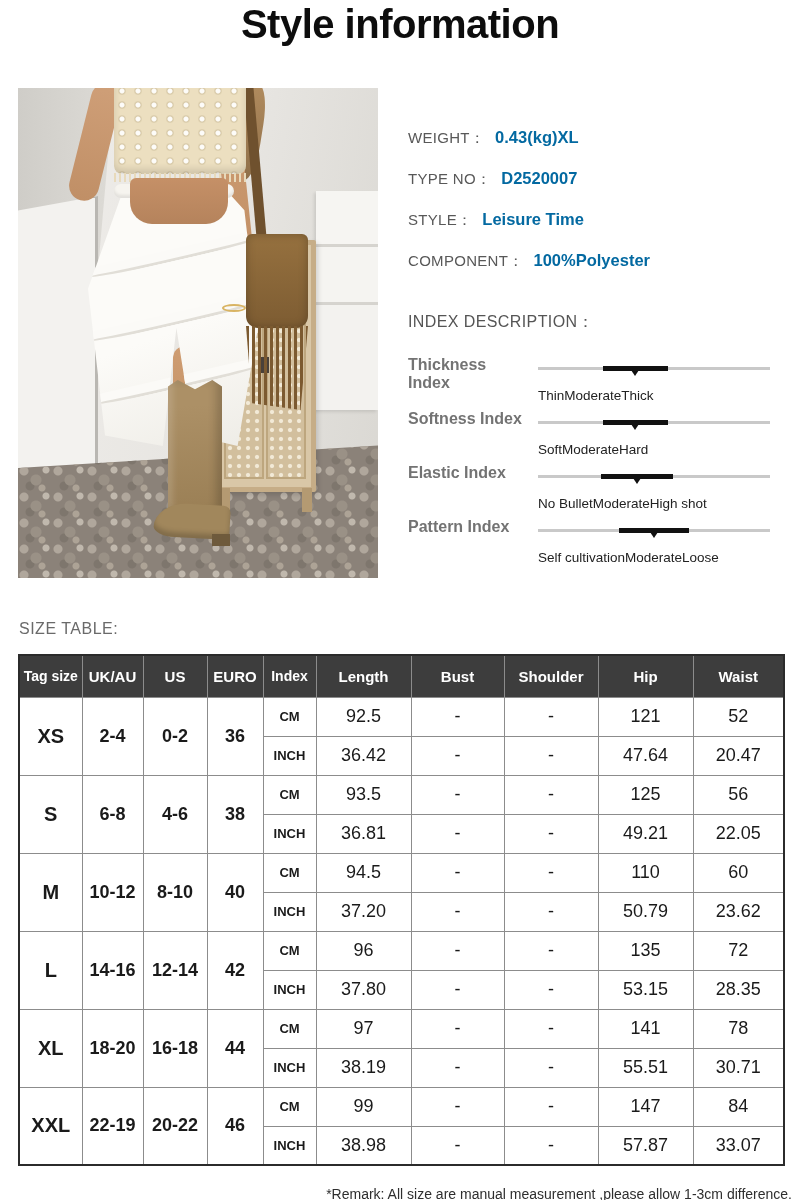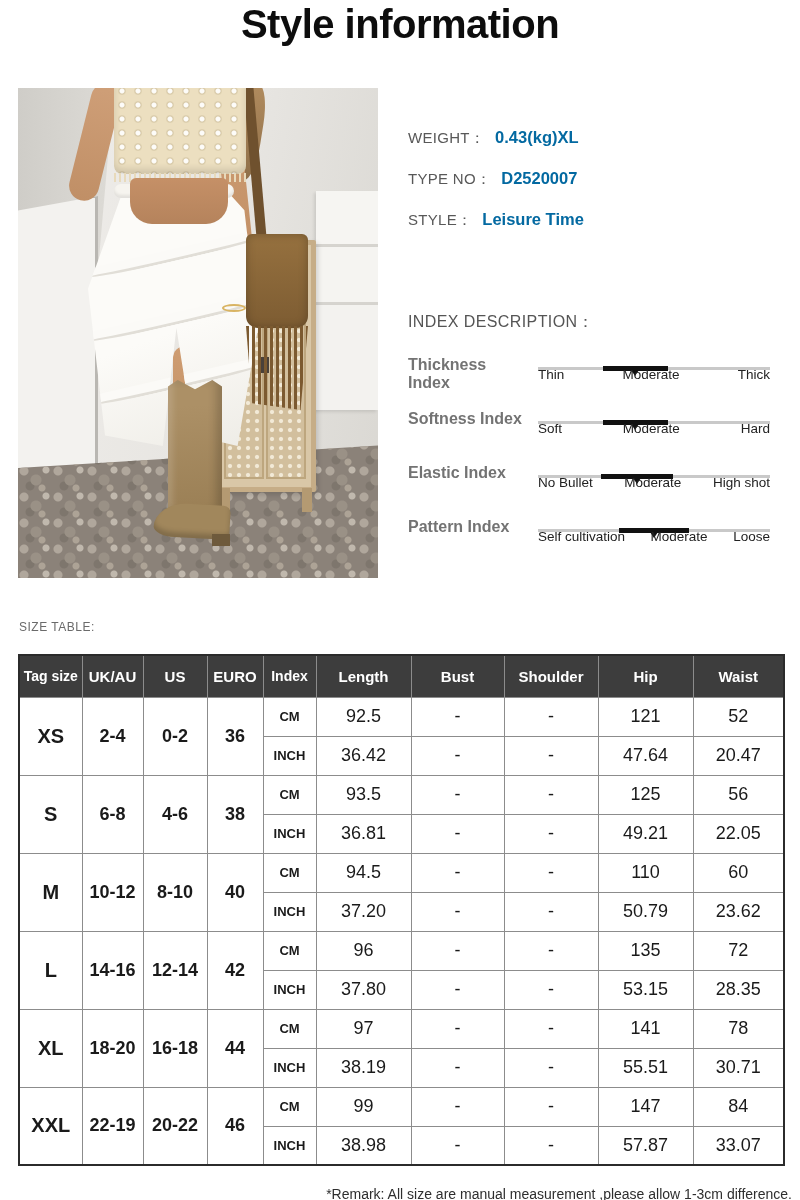--- a/index.html
+++ b/index.html
@@ -92,25 +92,25 @@
   .idx-heading { position:absolute; left:408px; top:312px; font-size:16px; color:#555; letter-spacing:0.4px; }
   .idx-rows { position:absolute; left:408px; top:352px; width:362px; }
   .idx-row { position:relative; height:54px; }
   .idx-label { position:absolute; left:0; top:4px; width:124px; font-size:16px; font-weight:bold; color:#737373; }
   .idx-slider { position:absolute; left:130px; top:0; width:232px; height:54px; }
   .idx-track { position:absolute; top:15px; left:0; right:0; height:3px; background:var(--slider-track,#c9c9c9); }
   .idx-seg { position:absolute; top:13.5px; height:5px; background:var(--slider-active,#111); }
   .idx-tri { position:absolute; top:18px; width:0; height:0; margin-left:-4px;
              border-left:4px solid transparent; border-right:4px solid transparent;
              border-top:6px solid var(--slider-active,#111); }
-  .idx-scale { position:absolute; top:15px; left:0; right:0; display:flex; justify-content:space-between; }
+  .idx-scale { position:absolute; top:36px; left:0; right:0; display:flex; justify-content:flex-start; }
   .idx-scale span { font-size:13.5px; color:#222; white-space:nowrap; }
 
   
-  .table-heading { position:absolute; left:19px; top:620px; font-size:12px; color:#6a6a6a; letter-spacing:0.5px; }
+  .table-heading { position:absolute; left:19px; top:620px; font-size:16px; color:#6a6a6a; letter-spacing:0.5px; }
   table.size { position:absolute; left:18px; top:654px; width:765px; border-collapse:collapse; table-layout:fixed;border-radius:7px; }
   table.size, table.size th, table.size td { border:1px solid #8c8c8c; }
   table.size { border:2px solid #2b2b2b; }
   table.size th { background:var(--header-bg,#3d3d3d); color:#fff; height:42px; font-size:15px; font-weight:bold; text-align:center; }
   table.size th:first-child, table.size th:nth-child(5) { font-size:14px; }
   table.size td { height:39px; text-align:center; vertical-align:middle; color:#1a1a1a; background:#fff; }
   td.c-tag { font-size:20px; font-weight:bold; }
   td.c-grp { font-size:18px; font-weight:bold; }
   td.c-unit { font-size:13px; font-weight:bold; }
   td.c-val { font-size:18px; font-weight:normal; }
@@ -158,20 +158,21 @@
     <div class="ph-bracelet"></div>
     <div class="ph-bootshaft"></div>
     <div class="ph-bootfoot"></div>
     <div class="ph-bootheel"></div>
   </div>
 
   <div class="details" id="details">
       <div class="detail-row"><span class="detail-label">WEIGHT：</span><span class="detail-value">0.43(kg)XL</span></div>
       <div class="detail-row"><span class="detail-label">TYPE NO：</span><span class="detail-value">D2520007</span></div>
       <div class="detail-row"><span class="detail-label">STYLE：</span><span class="detail-value">Leisure Time</span></div>
+      <div class="detail-row"><span class="detail-label">COMPONENT：</span><span class="detail-value">100%Polyester</span></div>
     </div>
 
   <div class="idx-heading">INDEX DESCRIPTION：</div>
   <div class="idx-rows" id="idxRows">
       <div class="idx-row">
         <div class="idx-label">Thickness Index</div>
         <div class="idx-slider">
           <div class="idx-track"></div>
           <div class="idx-seg" style="left: 28%; width: 28%;"></div>
           <div class="idx-tri" style="left: 42%;"></div>

